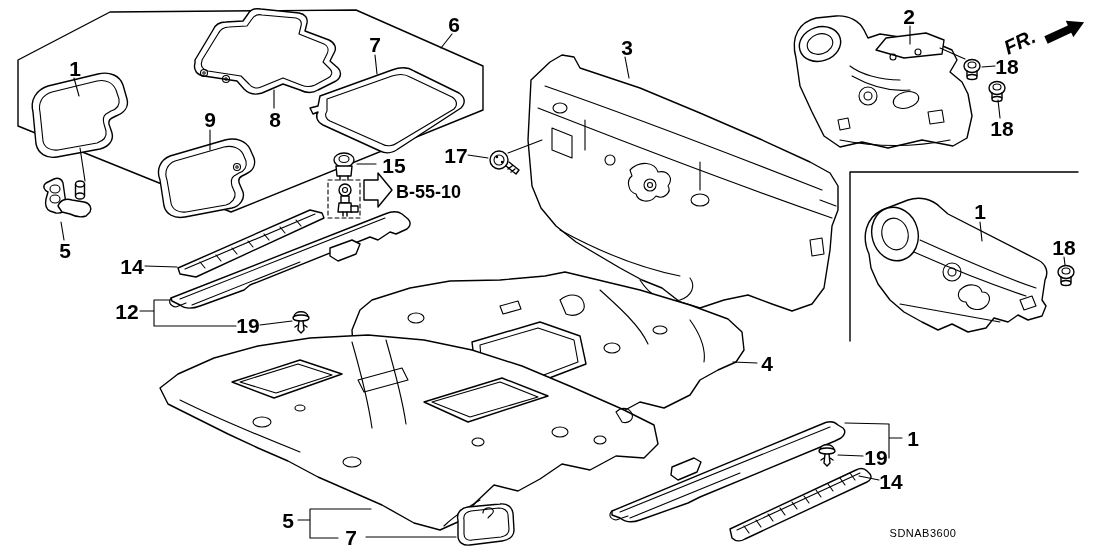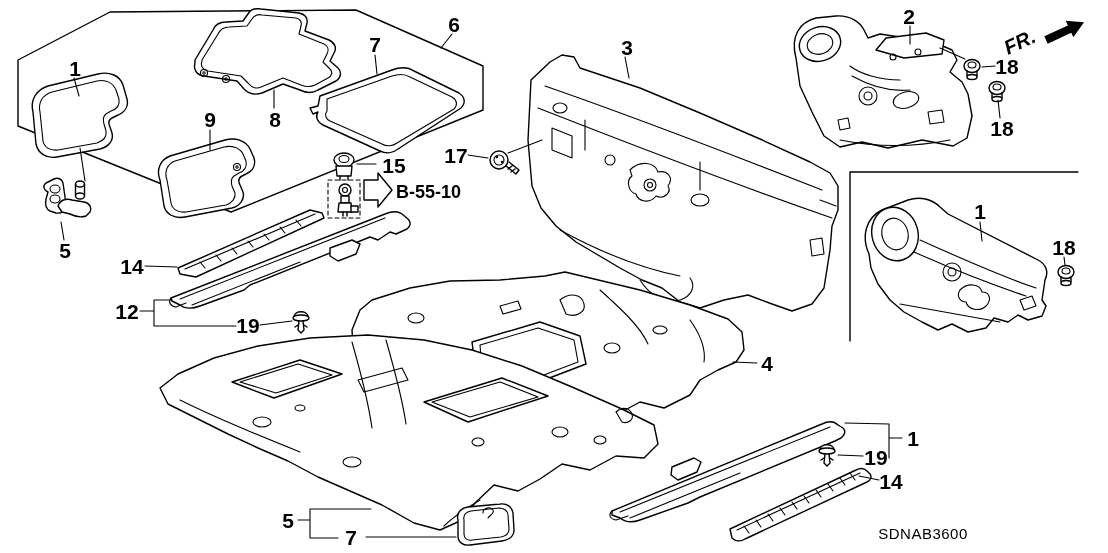--- a/index.html
+++ b/index.html
@@ -2,21 +2,21 @@
 <html><head>
 <meta charset="utf-8">
 <style>
   html,body{margin:0;padding:0;background:#fff;}
   .stage{position:relative;width:1108px;height:553px;background:#ffffff;
          font-family:"Liberation Sans",sans-serif;overflow:hidden;}
   .stage svg{position:absolute;left:0;top:0;}
   .callout{position:absolute;transform:translate(-50%,-50%);font-size:21px;font-weight:700;
            color:#000;line-height:1;white-space:nowrap;user-select:none;}
   .ref-label{position:absolute;font-size:18px;font-weight:700;color:#000;line-height:1;white-space:nowrap;text-align:right;}
-  .diagram-code{position:absolute;transform:translate(-50%,-50%);font-size:15px;color:#000;
+  .diagram-code{position:absolute;transform:translate(-50%,-50%);font-size:11px;color:#000;
                 letter-spacing:.5px;line-height:1;white-space:nowrap;}
   
   .s{stroke:#000;stroke-width:1.4;fill:none;stroke-linecap:round;stroke-linejoin:round;}
   .sw{stroke:#000;stroke-width:1.4;fill:#fff;stroke-linecap:round;stroke-linejoin:round;}
   .thin{stroke:#000;stroke-width:1.1;fill:none;stroke-linecap:round;stroke-linejoin:round;}
   .blk{fill:#000;stroke:none;}
 </style>
 </head>
 <body>
 

